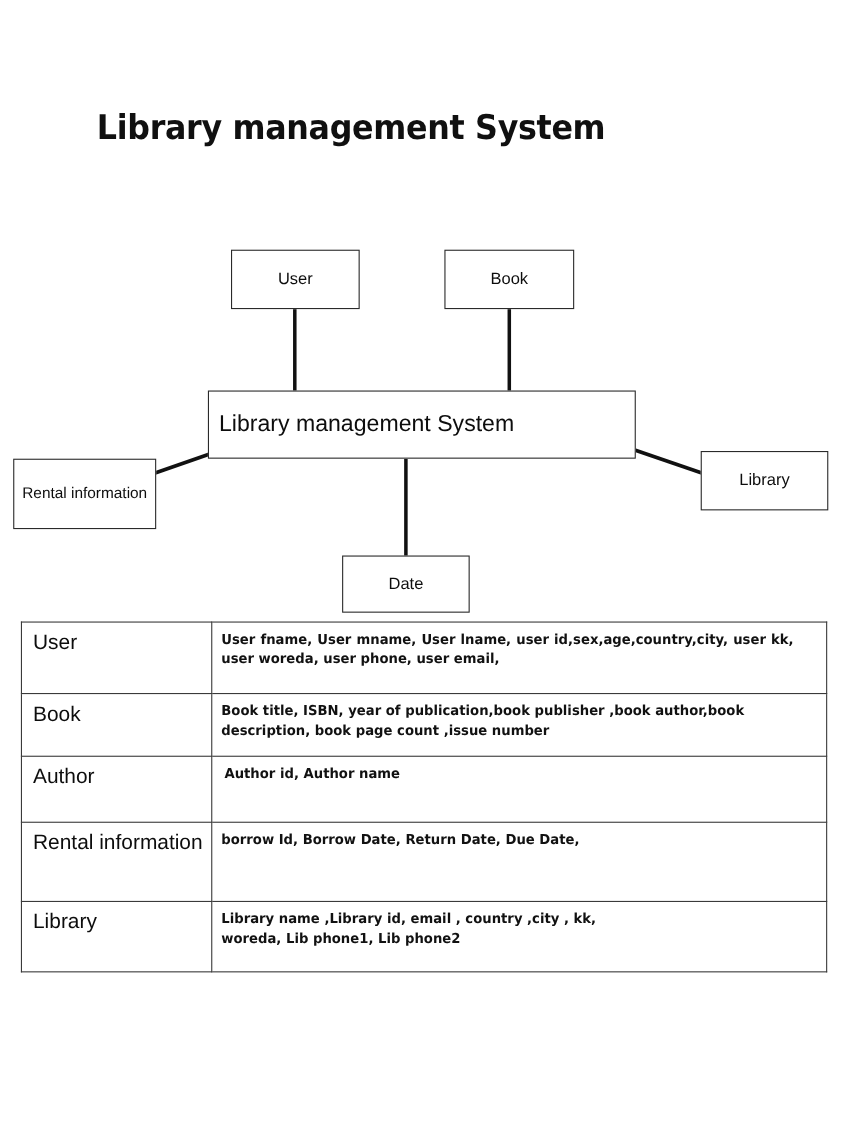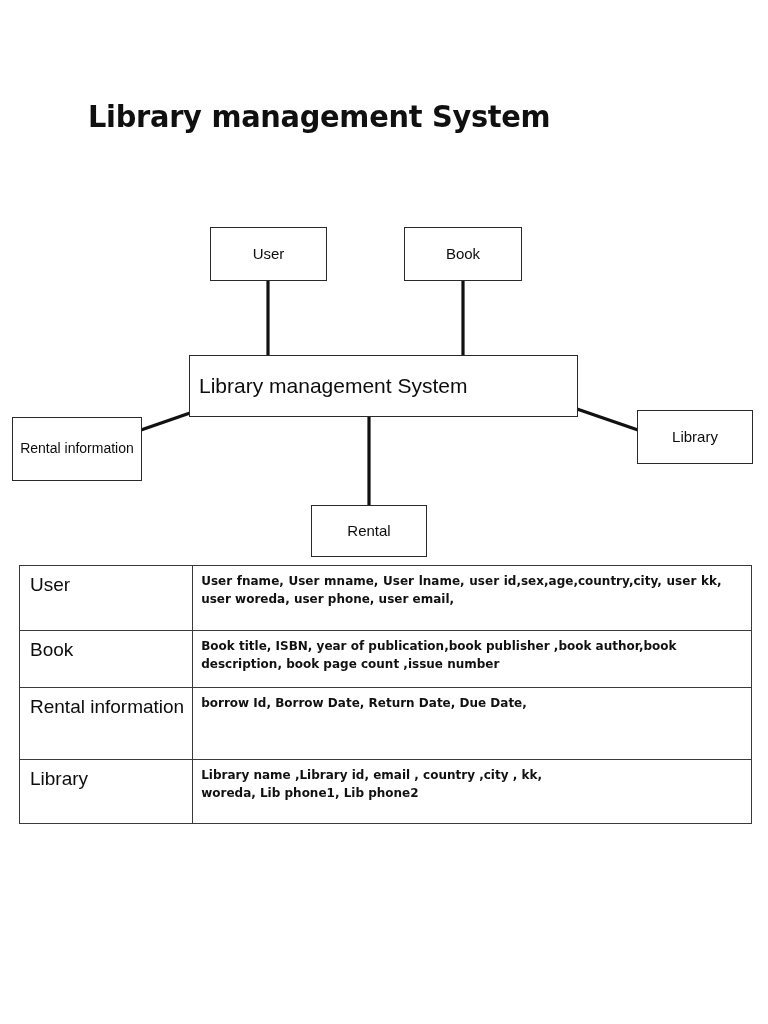--- a/index.html
+++ b/index.html
@@ -152,34 +152,38 @@
 
   <div class="node" id="node-rental">
     <span>Rental information</span>
   </div>
 
   <div class="node" id="node-library">
     <span>Library</span>
   </div>
 
   <div class="node" id="node-admin">
-    <span>Rental</span>
+    <span>Date</span>
   </div>
 </div>
 
 <table id="entity-table">
   <tbody>
     <tr class="row-user justify">
       <td class="name">User</td>
       <td class="attrs">User fname, User mname, User lname, user id,sex,age,country,city, user kk, user woreda, user phone, user email,</td>
     </tr>
     <tr class="row-book">
       <td class="name">Book</td>
       <td class="attrs">Book title, ISBN, year of publication,book publisher ,book author,book description, book page count ,issue number</td>
     </tr>
+    <tr class="row-author indent">
+      <td class="name">Author</td>
+      <td class="attrs">Author id, Author name</td>
+    </tr>
     <tr class="row-rental">
       <td class="name">Rental information</td>
       <td class="attrs">borrow Id, Borrow Date, Return Date, Due Date,</td>
     </tr>
     <tr class="row-library">
       <td class="name">Library</td>
       <td class="attrs">Library name ,Library id, email , country ,city , kk,<br>woreda,  Lib phone1, Lib phone2</td>
     </tr>
   </tbody>
 </table>

